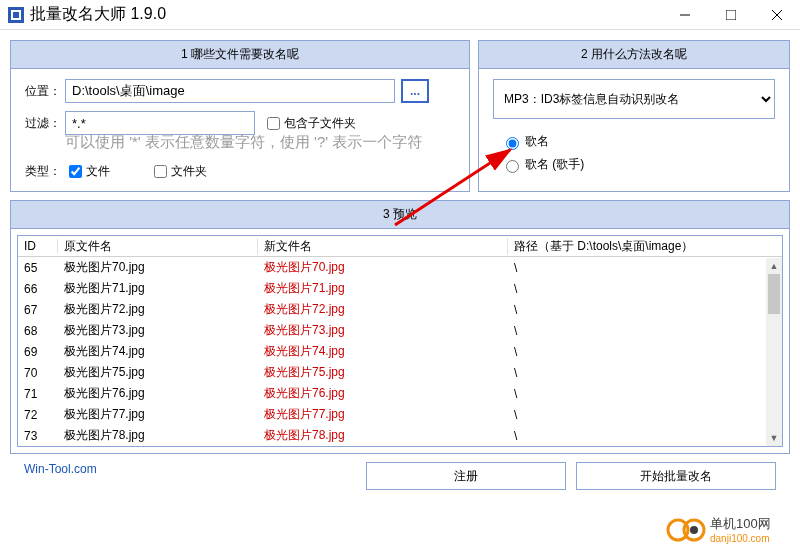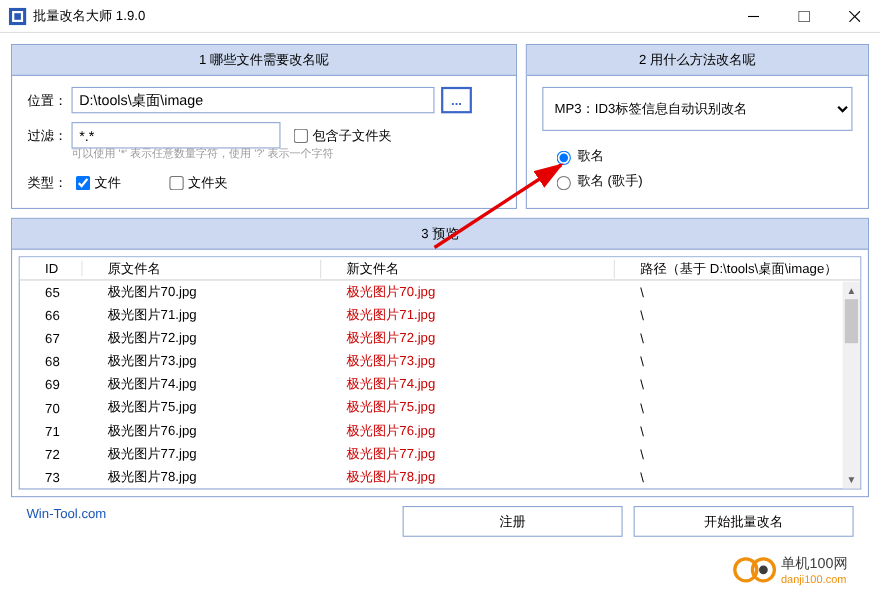--- a/index.html
+++ b/index.html
@@ -1,62 +1,62 @@
 <!DOCTYPE html>
 <html><head>
 <meta charset="utf-8">
 <style>
 * { box-sizing: border-box; font-family: "Microsoft YaHei", "Segoe UI", sans-serif; }
 body { margin: 0; background: #fff; font-size: 12px; color: #000; width: 800px; }
 .titlebar { height: 30px; display: flex; align-items: center; padding: 0 0 0 8px; background: #fff; border-bottom: 1px solid #ddd; }
 .titlebar-icon { width: 16px; height: 16px; margin-right: 6px; display:inline-flex; align-items:center; justify-content:center; }
-.titlebar-title { flex: 1; font-size: 12px; }
+.titlebar-title { flex: 1; font-size: 16px; }
 .tb-btn { width: 46px; height: 30px; display:flex; align-items:center; justify-content:center; cursor:pointer; }
 .content { padding: 10px; }
 .top-row { display:flex; gap:8px; }
 .panel { border:1px solid #8ea6d4; background:#fff; }
 .panel-h { background:#ccd9f0; text-align:center; padding:5px 0; font-size:12px; border-bottom:1px solid #8ea6d4; }
 .panel-body { padding:10px 14px; }
 .left-panel { flex:0 0 460px; }
 .right-panel { flex:1; position:relative; }
 .form-row { display:flex; align-items:center; margin-bottom:8px; }
 .form-label { width:40px; }
 .text-input { border:1px solid #8ea6d4; height:24px; padding:2px 6px; font-size:13px; background:#fff; }
 .loc-input { width:330px; }
 .browse-btn { width:28px; height:24px; border:2px solid #3a66c9; color:#3a66c9; background:#fff; margin-left:6px; font-weight:bold; display:inline-flex; align-items:center; justify-content:center; cursor:pointer; }
 .filter-input { width:190px; }
 .chk { margin-left:8px; display:flex; align-items:center; }
 .chk input { margin-right:4px; }
-.hint { color:#9a9a9a; font-size:10px; margin-left:40px; margin-top:-4px; margin-bottom:10px; }
+.hint { color:#9a9a9a; font-size:15px; margin-left:40px; margin-top:-4px; margin-bottom:10px; }
 .select { width:100%; height:40px; border:1px solid #8ea6d4; background:#fff; padding:2px 6px; font-size:12px; }
 .radio-group { margin-top:14px; padding-left:8px; }
 .radio-row { margin-bottom:6px; display:flex; align-items:flex-end; }
 .radio-row input { margin-right:6px; }
 .preview-panel { margin-top:8px; }
 .table-box { border:1px solid #8ea6d4; position:relative; }
 .table-header, .table-row { display:flex; height:21px; align-items:center; }
 .table-header { background:#fff; border-bottom:1px solid #d0d0d0; font-weight:normal; }
-.th, .td { padding:0 6px; overflow:hidden; white-space:nowrap;margin-left:17px; }
+.th, .td { padding:0 6px; overflow:hidden; white-space:nowrap; }
 .col-id { width:40px; }
 .col-orig { width:200px; }
 .col-new { width:250px; color:#c00; }
 .table-header .col-new { color:#000; }
 .col-path { flex:1; }
 .scrollbar { position:absolute; right:0; top:22px; bottom:0; width:16px; background:#f0f0f0; display:flex; flex-direction:column; }
 .sb-up, .sb-down { height:16px; display:flex; align-items:center; justify-content:center; font-size:9px; color:#666; }
 .sb-track { flex:1; position:relative; }
 .sb-thumb { position:absolute; left:2px; right:2px; top:0; height:40px; background:#c7c7c7; }
 .footer { display:flex; padding:8px 14px; gap:10px; }
 .link { color:#1a57b5; text-decoration:none; cursor:pointer; }
 .btn { border:1px solid #8ea6d4; background:#fff; height:28px; width:200px; cursor:pointer; font-size:12px; }
 .spacer { flex:1; }
 .th-sep { border-right:1px solid #e2e2e2; }
 .arrow { position:absolute; pointer-events:none; }
 
-.watermark { position:absolute; right:4px; bottom:20px; opacity:0.95; pointer-events:none; }
+.watermark { position:absolute; right:4px; bottom:8px; opacity:0.95; pointer-events:none; }
 </style>
 </head>
 <body>
 
 <div class="titlebar">
   <span class="titlebar-icon">
     <svg width="16" height="16">
         <rect width="16" height="16" fill="#2a5ab5"></rect>
         <rect x="3" y="3" width="10" height="10" fill="#fff"></rect>
         <rect x="5" y="5" width="6" height="6" fill="#2a5ab5"></rect>

